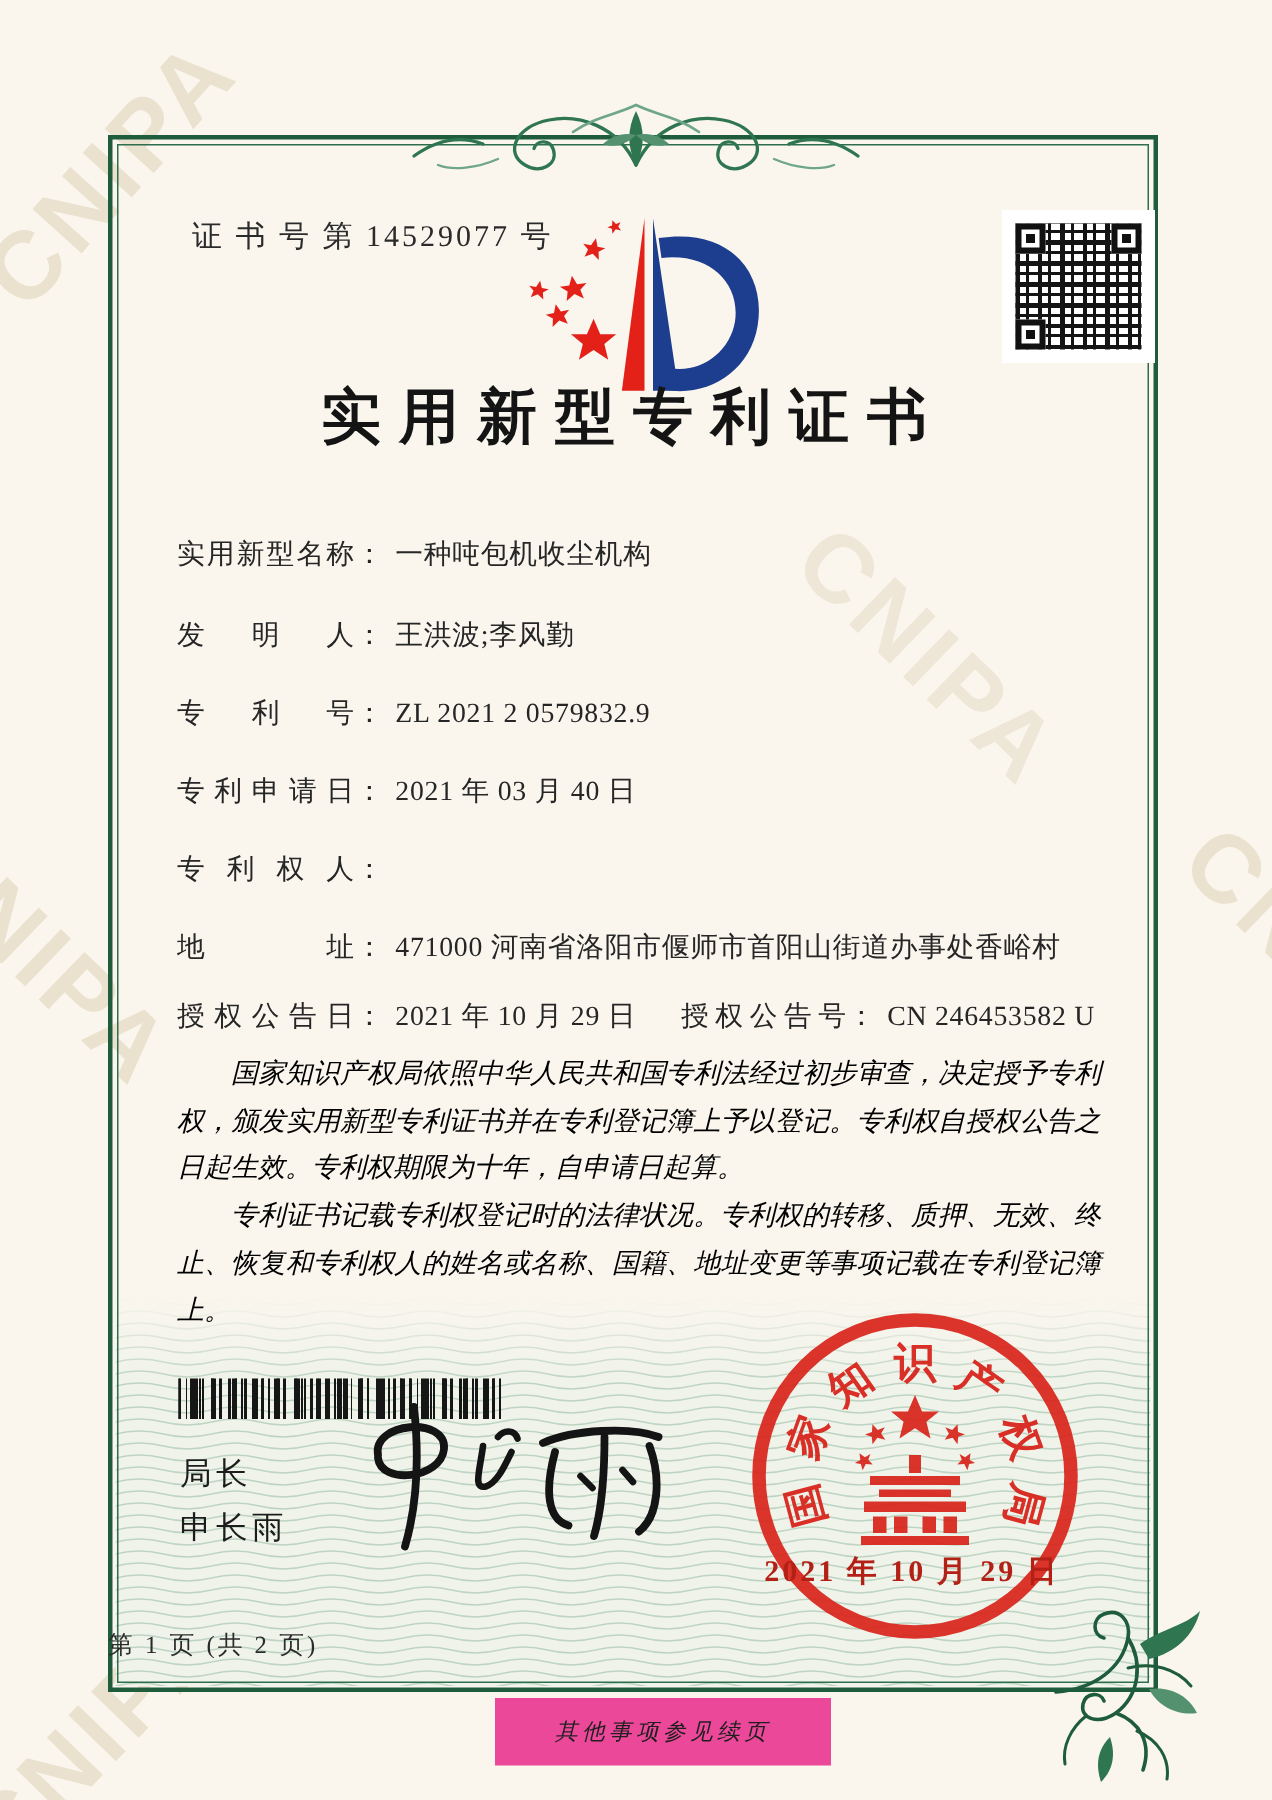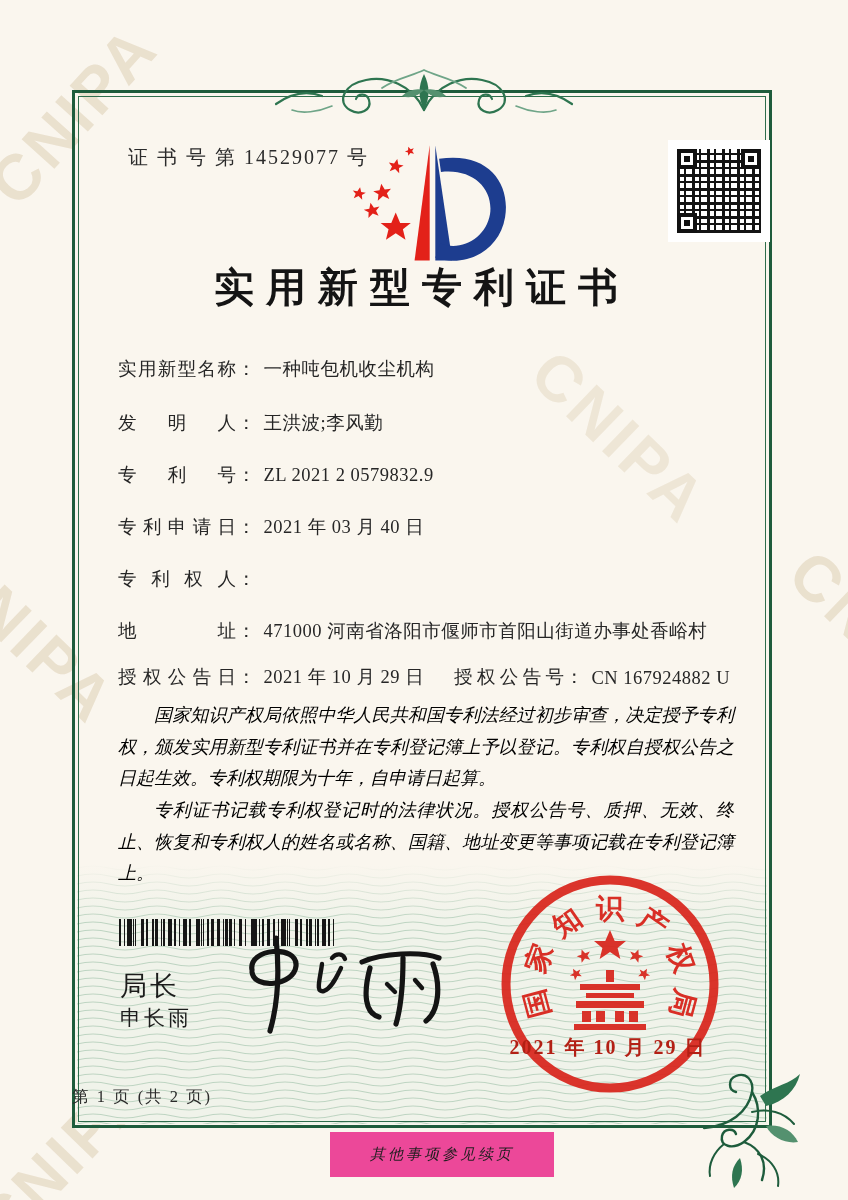--- a/index.html
+++ b/index.html
@@ -52,21 +52,20 @@
       repeating-linear-gradient(0deg,#141414 0 3px,transparent 3px 8px,#141414 8px 10px,transparent 10px 14px);
     background-color:#fff;
   }
   .qr-finder{position:absolute;width:20px;height:20px;border:4px solid #111;background:#fff;box-sizing:border-box;}
   .qr-finder::after{content:"";position:absolute;left:3px;top:3px;width:6px;height:6px;background:#111;}
   .qr-f1{left:0;top:0;} .qr-f2{right:0;top:0;} .qr-f3{left:0;bottom:0;}
   .title{
     left:72px;top:250px;width:700px;text-align:center;
     font-size:40px;font-weight:bold;letter-spacing:12px;color:#141414;z-index:4;
     font-family:"DejaVu Serif","Liberation Serif",serif;
-    margin-top:10px;
   }
   
   .row{left:118px;width:614px;font-size:18.5px;color:#262626;z-index:4;display:flex;align-items:baseline;}
   .lbl{display:inline-block;width:118px;text-align:justify;text-align-last:justify;}
   .colon{margin-left:1px;}
   .val{margin-left:8px;letter-spacing:0.5px;}
   .r1{top:356px;} .r2{top:410px;} .r3{top:462px;} .r4{top:514px;}
   .r5{top:566px;} .r6{top:618px;} .r7{top:664px;}
   .grant2{position:absolute;left:336px;top:0;display:flex;align-items:flex-end;white-space:nowrap;}
   
@@ -76,21 +75,21 @@
     font-style:italic;
   }
   .body-text p{margin:0;text-indent:2em;text-align:justify;}
   
   .barcode{
     left:119px;top:919px;width:217px;height:27px;z-index:4;
     background-image:
       repeating-linear-gradient(90deg,#161616 0 2px,transparent 2px 5px,#161616 5px 6px,transparent 6px 11px),
       repeating-linear-gradient(90deg,#161616 0 1px,transparent 1px 8px,#161616 8px 11px,transparent 11px 14px);
   }
-  .signer-title{left:120px;top:968px;font-size:27px;letter-spacing:3px;z-index:4;
+  .signer-title{left:120px;top:968px;font-size:21px;letter-spacing:3px;z-index:4;
     font-family:"Liberation Sans","DejaVu Sans",sans-serif;color:#1c1c1c;}
   .signer-name{left:120px;top:1004px;font-size:21px;letter-spacing:3px;z-index:4;
     font-family:"Liberation Sans","DejaVu Sans",sans-serif;color:#1c1c1c;}
   .signature{left:224px;top:928px;z-index:5;}
   .seal{left:492px;top:866px;z-index:5;}
   .seal-date{
     left:498px;top:1034px;width:220px;text-align:center;z-index:6;
     font-size:20px;letter-spacing:2px;color:#b32015;font-weight:bold;white-space:nowrap;
   }
   .page-num{
@@ -227,27 +226,27 @@
     <span class="colon">：</span>
   <span class="val">471000 河南省洛阳市偃师市首阳山街道办事处香峪村</span>
 </div>
 <div class="abs row r7">
   <span class="lbl">授权公告日</span>
     <span class="colon">：</span>
   <span class="val">2021 年 10 月 29 日</span>
   <span class="grant2">
     <span class="lbl" style="width:110px">授权公告号</span>
       <span class="colon">：</span>
-    <span class="val">CN 167924882 U</span>
+    <span class="val">CN 246453582 U</span>
   </span>
 </div>
 
 <div class="abs body-text">
   <p>国家知识产权局依照中华人民共和国专利法经过初步审查，决定授予专利权，颁发实用新型专利证书并在专利登记簿上予以登记。专利权自授权公告之日起生效。专利权期限为十年，自申请日起算。</p>
-  <p>专利证书记载专利权登记时的法律状况。授权公告号、质押、无效、终止、恢复和专利权人的姓名或名称、国籍、地址变更等事项记载在专利登记簿上。</p>
+  <p>专利证书记载专利权登记时的法律状况。专利权的转移、质押、无效、终止、恢复和专利权人的姓名或名称、国籍、地址变更等事项记载在专利登记簿上。</p>
 </div>
 
 <div class="abs barcode"></div>
 
 <div class="abs signer-title">局长</div>
 <div class="abs signer-name">申长雨</div>
 
 <div class="abs signature">
   <svg width="240" height="115" viewBox="0 0 240 115">
     <g fill="none" stroke="#141414" stroke-width="5.2" stroke-linecap="round" stroke-linejoin="round">

